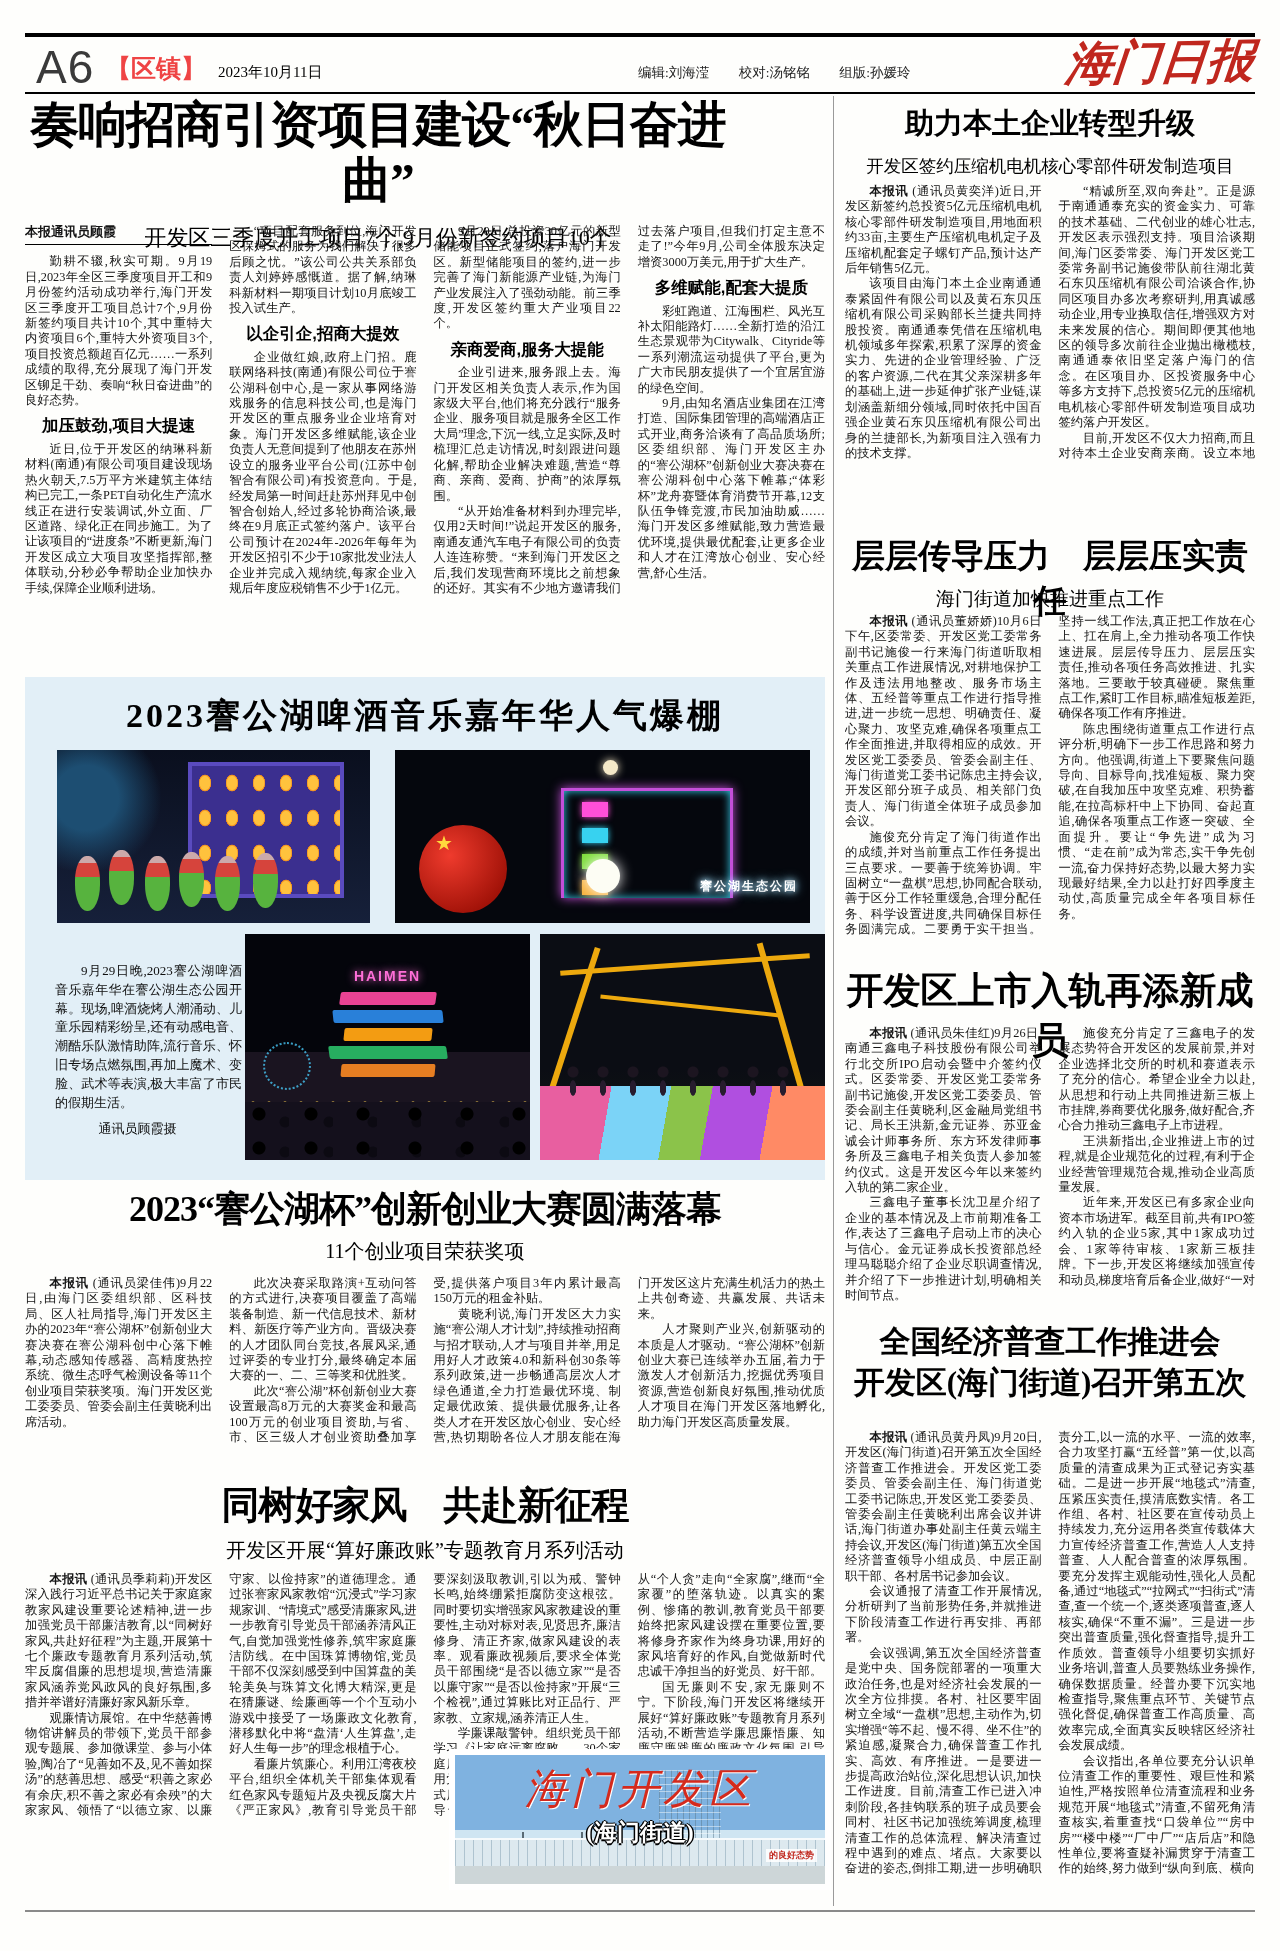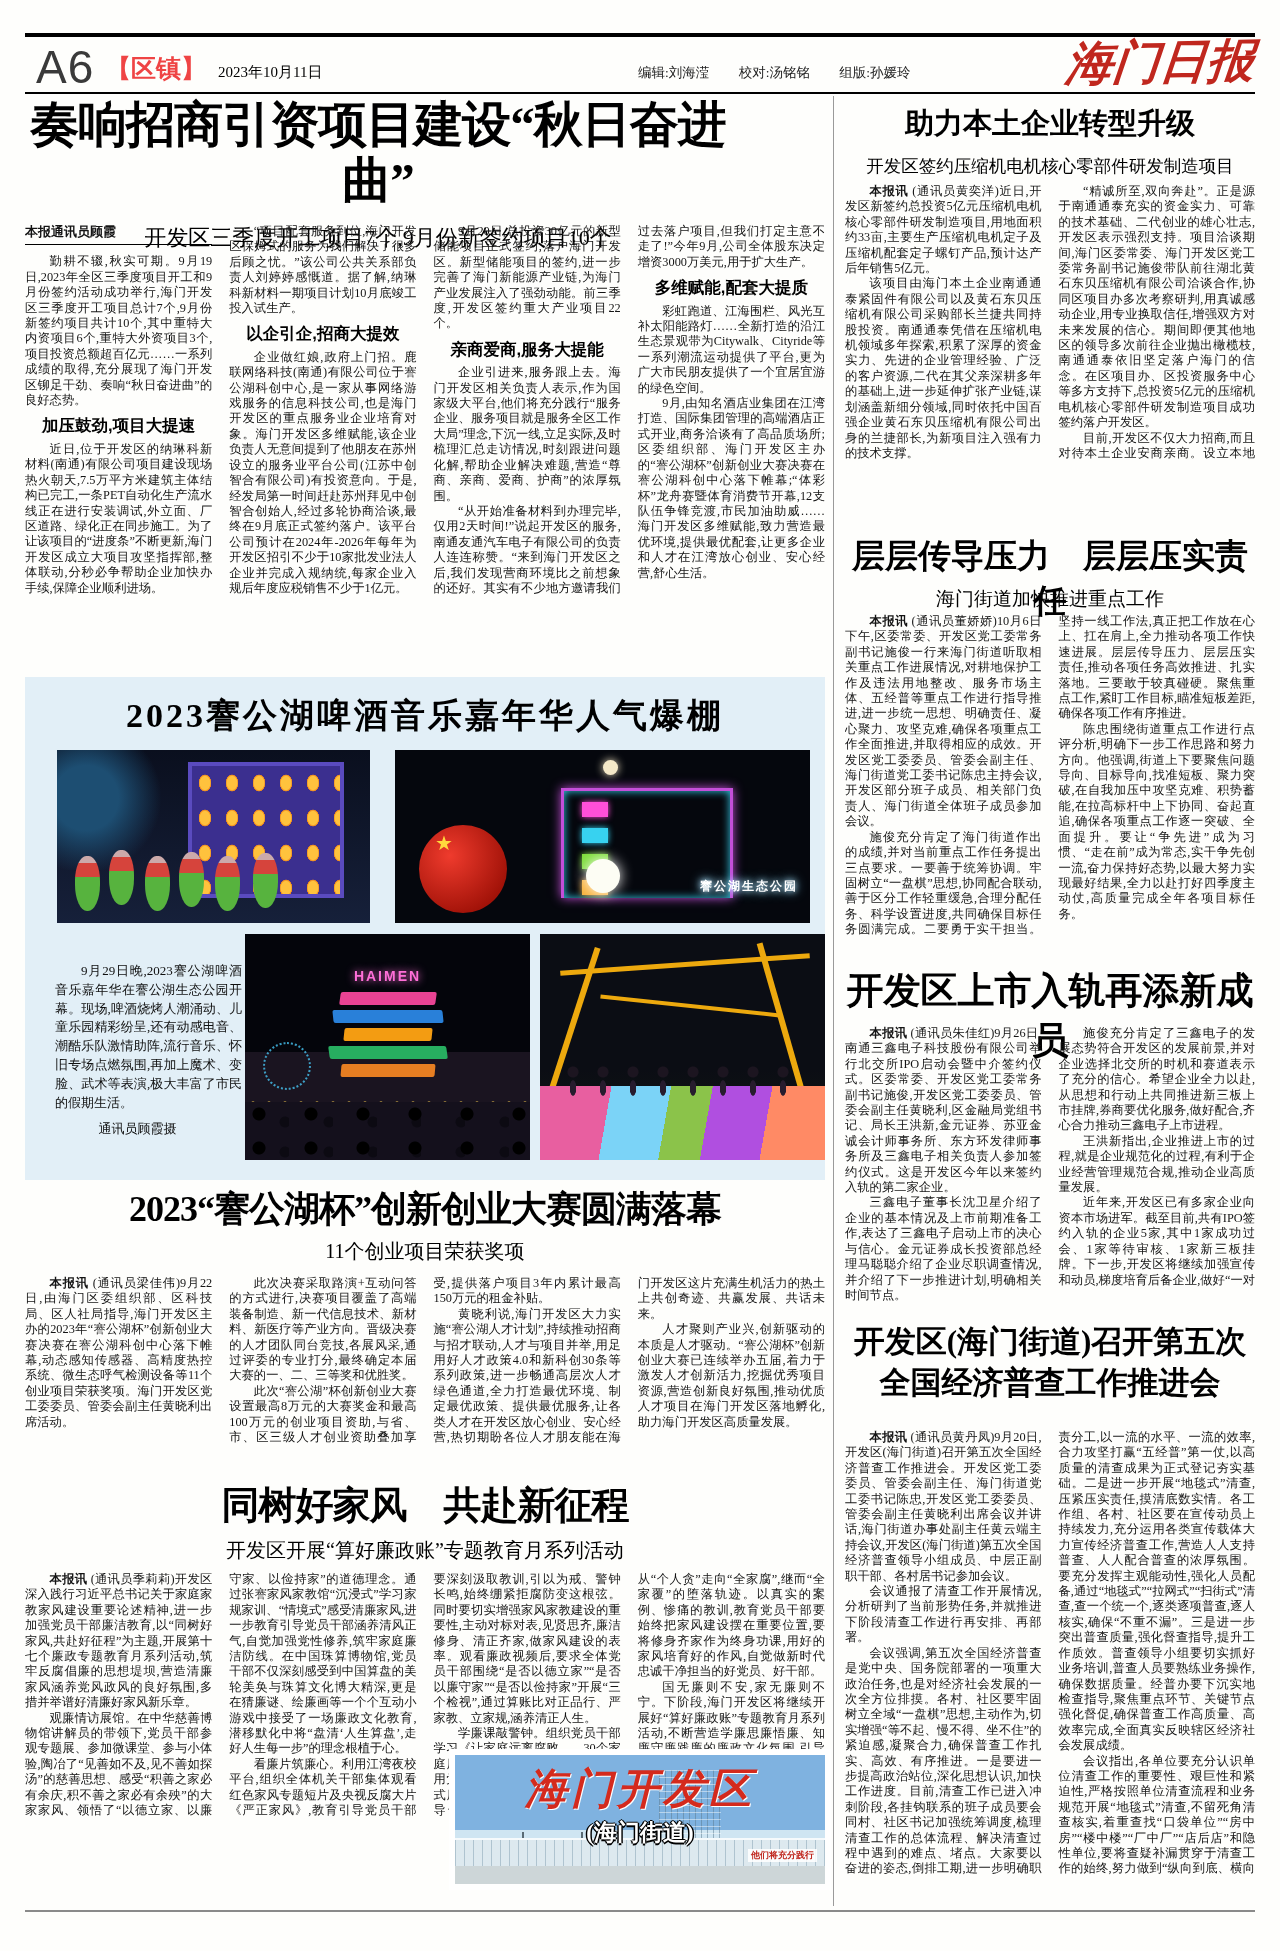--- a/index.html
+++ b/index.html
@@ -79,21 +79,21 @@
               background-size:30px 34px;}
   
   .family-body{position:relative;}
   .bimg{border:6px solid #fff;box-sizing:border-box;background:linear-gradient(#7fb2e0 0 58%,#cfe5f2 58% 80%,#e4ebee);}
   .bimg .tower{position:absolute;left:55%;top:12%;width:62px;height:86px;background:linear-gradient(90deg,#9fb6c6,#d9e5ed 60%,#b9cdd9);
                background-image:linear-gradient(rgba(255,255,255,.45) 1px,rgba(0,0,0,0) 1px),linear-gradient(90deg,rgba(90,120,140,.5) 1px,rgba(0,0,0,0) 1px);
                background-size:6px 7px;}
   .bimg .lowbld{position:absolute;left:0;bottom:18px;width:100%;height:26px;background:#dde9ef;border-top:2px solid #f6fafc;
                 background-image:linear-gradient(90deg,rgba(120,150,170,.45) 1px,rgba(0,0,0,0) 1px);background-size:9px 100%;}
   .bimg .ground{position:absolute;left:0;bottom:0;width:100%;height:18px;background:#cdd6d8;}
-  .bimg .btitle{position:absolute;left:0;top:6px;width:100%;text-align:center;font-size:42px;font-weight:700;font-style:italic;
+  .bimg .btitle{position:absolute;left:0;top:6px;width:100%;text-align:center;font-size:42px;font-weight:400;font-style:italic;
                 color:#d42a1d;letter-spacing:4px;text-shadow:1px 1px 0 #fff;white-space:nowrap;}
   .bimg .bsub{position:absolute;left:0;top:62px;width:100%;text-align:center;font-size:23px;font-weight:700;color:#fff;
               text-shadow:-1.5px 0 #000,1.5px 0 #000,0 -1.5px #000,0 1.5px #000;}
   .bimg .bsign{position:absolute;right:8px;bottom:22px;font-size:9px;color:#c0271e;background:rgba(255,255,255,.85);padding:0 3px;font-weight:700;}
   .bimg .pole{position:absolute;width:2px;height:34px;background:#5a6a74;bottom:18px;}
   
   .sb-head{text-align:center;font-weight:900;color:#000;width:410px;}
   .sb-sub{text-align:center;width:410px;color:#000;}
   .sb-body{width:410px;column-count:2;}
 </style>
@@ -211,21 +211,21 @@
       <p>国无廉则不安,家无廉则不宁。下阶段,海门开发区将继续开展好“算好廉政账”专题教育月系列活动,不断营造学廉思廉悟廉、知廉守廉践廉的廉政文化氛围,引导全体党员干部以勤廉为范,扬清廉新风,奋力书写海门现代化建设开发区新答卷。</p>
     </div>
   <div class="abs bimg" style="left:449px;top:1749px;width:382px;height:141px;">
     <div class="tower"></div>
     <div class="pole" style="left:18%;"></div>
     <div class="pole" style="left:34%;"></div>
     <div class="lowbld"></div>
     <div class="ground"></div>
     <div class="btitle">海门开发区</div>
     <div class="bsub">(海门街道)</div>
-    <div class="bsign">他们将充分践行</div>
+    <div class="bsign">的良好态势</div>
   </div>
 
   <div class="abs" style="left:845px;top:96px;width:410px;height:1810px;">
     <div class="abs sb-head" style="top:8px;font-size:29px;">助力本土企业转型升级</div>
     <div class="abs sb-sub" style="top:58px;font-size:17.5px;">开发区签约压缩机电机核心零部件研发制造项目</div>
     <div class="abs body-flow sb-body" style="top:88px;height:287px;">
         <p><b>本报讯</b> (通讯员黄奕洋)近日,开发区新签约总投资5亿元压缩机电机核心零部件研发制造项目,用地面积约33亩,主要生产压缩机电机定子及压缩机配套定子螺钉产品,预计达产后年销售5亿元。</p>
         <p>该项目由海门本土企业南通通泰紧固件有限公司以及黄石东贝压缩机有限公司采购部长兰捷共同持股投资。南通通泰凭借在压缩机电机领域多年探索,积累了深厚的资金实力、先进的企业管理经验、广泛的客户资源,二代在其父亲深耕多年的基础上,进一步延伸扩张产业链,谋划涵盖新细分领域,同时依托中国百强企业黄石东贝压缩机有限公司出身的兰捷部长,为新项目注入强有力的技术支撑。</p>
         <p>“精诚所至,双向奔赴”。正是源于南通通泰充实的资金实力、可靠的技术基础、二代创业的雄心壮志,开发区表示强烈支持。项目洽谈期间,海门区委常委、海门开发区党工委常务副书记施俊带队前往湖北黄石东贝压缩机有限公司洽谈合作,协同区项目办多次考察研判,用真诚感动企业,用专业换取信任,增强双方对未来发展的信心。期间即便其他地区的领导多次前往企业抛出橄榄枝,南通通泰依旧坚定落户海门的信念。在区项目办、区投资服务中心等多方支持下,总投资5亿元的压缩机电机核心零部件研发制造项目成功签约落户开发区。</p>
         <p>目前,开发区不仅大力招商,而且对待本土企业安商亲商。设立本地企业服务挂钩联系人,定期调查研究本土企业发展状况,跨部门联动解决企业发展问题,开展惠企政策宣讲等活动,力争培育一批有潜力、想干事、能干事的本土企业,将发展壮大本土企业与招商引资紧密结合,促进两者互生共荣、齐头并进。</p>
@@ -242,22 +242,22 @@
     <div class="abs sb-head" style="top:870px;font-size:37px;">开发区上市入轨再添新成员</div>
     <div class="abs body-flow sb-body" style="top:930px;height:284px;">
         <p><b>本报讯</b> (通讯员朱佳红)9月26日,南通三鑫电子科技股份有限公司举行北交所IPO启动会暨中介签约仪式。区委常委、开发区党工委常务副书记施俊,开发区党工委委员、管委会副主任黄晓利,区金融局党组书记、局长王洪新,金元证券、苏亚金诚会计师事务所、东方环发律师事务所及三鑫电子相关负责人参加签约仪式。这是开发区今年以来签约入轨的第二家企业。</p>
         <p>三鑫电子董事长沈卫星介绍了企业的基本情况及上市前期准备工作,表达了三鑫电子启动上市的决心与信心。金元证券成长投资部总经理马聪聪介绍了企业尽职调查情况,并介绍了下一步推进计划,明确相关时间节点。</p>
         <p>施俊充分肯定了三鑫电子的发展态势符合开发区的发展前景,并对企业选择北交所的时机和赛道表示了充分的信心。希望企业全力以赴,从思想和行动上共同推进新三板上市挂牌,券商要优化服务,做好配合,齐心合力推动三鑫电子上市进程。</p>
         <p>王洪新指出,企业推进上市的过程,就是企业规范化的过程,有利于企业经营管理规范合规,推动企业高质量发展。</p>
         <p>近年来,开发区已有多家企业向资本市场进军。截至目前,共有IPO签约入轨的企业5家,其中1家成功过会、1家等待审核、1家新三板挂牌。下一步,开发区将继续加强宣传和动员,梯度培育后备企业,做好“一对一”跟踪服务,助力企业高质量挺进资本市场。</p>
       </div>
 
     <div class="abs sb-head" style="top:1226px;font-size:31px;line-height:1.32;">
+      <div>全国经济普查工作推进会</div>
       <div>开发区(海门街道)召开第五次</div>
-      <div>全国经济普查工作推进会</div>
     </div>
     <div class="abs body-flow sb-body" style="top:1334px;height:458px;">
         <p><b>本报讯</b> (通讯员黄丹凤)9月20日,开发区(海门街道)召开第五次全国经济普查工作推进会。开发区党工委委员、管委会副主任、海门街道党工委书记陈忠,开发区党工委委员、管委会副主任黄晓利出席会议并讲话,海门街道办事处副主任黄云端主持会议,开发区(海门街道)第五次全国经济普查领导小组成员、中层正副职干部、各村居书记参加会议。</p>
         <p>会议通报了清查工作开展情况,分析研判了当前形势任务,并就推进下阶段清查工作进行再安排、再部署。</p>
         <p>会议强调,第五次全国经济普查是党中央、国务院部署的一项重大政治任务,也是对经济社会发展的一次全方位排摸。各村、社区要牢固树立全域“一盘棋”思想,主动作为,切实增强“等不起、慢不得、坐不住”的紧迫感,凝聚合力,确保普查工作扎实、高效、有序推进。一是要进一步提高政治站位,深化思想认识,加快工作进度。目前,清查工作已进入冲刺阶段,各挂钩联系的班子成员要会同村、社区书记加强统筹调度,梳理清查工作的总体流程、解决清查过程中遇到的难点、堵点。大家要以奋进的姿态,倒排工期,进一步明确职责分工,以一流的水平、一流的效率,合力攻坚打赢“五经普”第一仗,以高质量的清查成果为正式登记夯实基础。二是进一步开展“地毯式”清查,压紧压实责任,摸清底数实情。各工作组、各村、社区要在宣传动员上持续发力,充分运用各类宣传载体大力宣传经济普查工作,营造人人支持普查、人人配合普查的浓厚氛围。要充分发挥主观能动性,强化人员配备,通过“地毯式”“拉网式”“扫街式”清查,查一个统一个,逐类逐项普查,逐人核实,确保“不重不漏”。三是进一步突出普查质量,强化督查指导,提升工作质效。普查领导小组要切实抓好业务培训,普查人员要熟练业务操作,确保数据质量。经普办要下沉实地检查指导,聚焦重点环节、关键节点强化督促,确保普查工作高质量、高效率完成,全面真实反映辖区经济社会发展成绩。</p>
         <p>会议指出,各单位要充分认识单位清查工作的重要性、艰巨性和紧迫性,严格按照单位清查流程和业务规范开展“地毯式”清查,不留死角清查核实,着重查找“口袋单位”“房中房”“楼中楼”“厂中厂”“店后店”和隐性单位,要将查疑补漏贯穿于清查工作的始终,努力做到“纵向到底、横向到边、防丢防漏、找全找遍、搞全搞实”。</p>
       </div>
   </div>
 
 </div>

